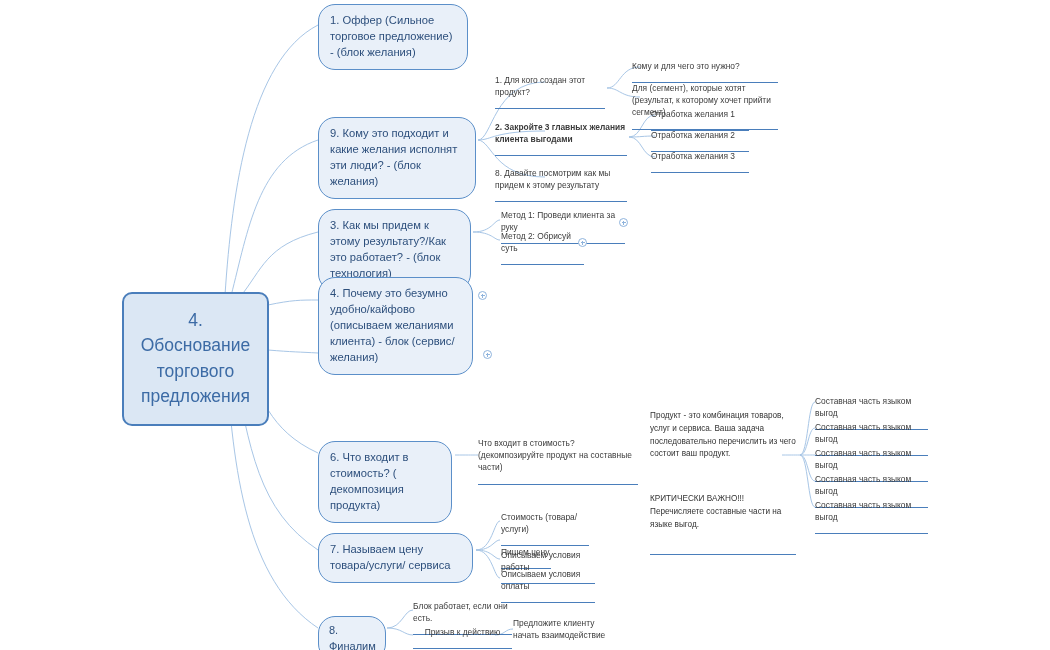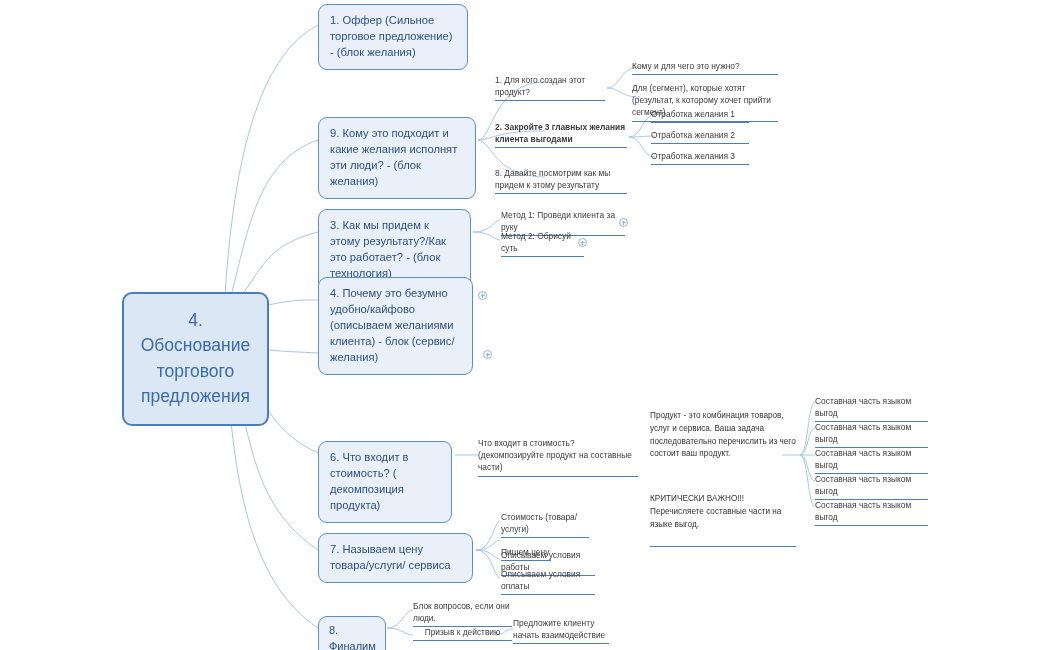--- a/index.html
+++ b/index.html
@@ -10,21 +10,21 @@
     overflow:hidden; position:relative;
   }
   #canvas { position:absolute; inset:0; width:1050px; height:650px; }
   svg.links { position:absolute; left:0; top:0; width:1050px; height:650px; pointer-events:none; }
 
   
   .node {
     position:absolute;
     background:#e9f0f9;
     border:1.6px solid #5b8fc9;
-    border-radius:9px;
+    border-radius:17px;
     color:#2d4f7c;
     padding:8px 11px;
     line-height:1.42;
   }
   .node.root {
     background:#dbe7f4;
     border:2.6px solid #4a7ebb;
     border-radius:10px;
     font-size:17.5px;
     color:#3c6ba5;
@@ -34,21 +34,21 @@
   }
   .node.branch { font-size:11.2px; }
   .node.small  { font-size:11px; padding:6px 10px; }
 
   
   .leaf {
     position:absolute;
     font-size:8.4px;
     color:#3b3b3b;
     line-height:1.45;
-    padding-bottom:2px;
+    padding-bottom:10px;
     border-bottom:1.8px solid #4a7ebb;
     white-space:pre-line;
   }
   .leaf.note {
     border-bottom:none;
     font-size:8.2px;
     color:#333;
     line-height:1.55;
   }
   .leaf.detail-wrap { border-bottom:1.8px solid #4a7ebb; }
@@ -189,19 +189,19 @@
 
   <div class="leaf" style="left:501px; top:511px; width:88px;">Стоимость (товара/услуги)</div>
   <div class="leaf" style="left:501px; top:546px; width:50px;">Пишем цену</div>
   <div class="leaf" style="left:501px; top:549px; width:94px;">Описываем условия работы</div>
   <div class="leaf" style="left:501px; top:568px; width:94px;">Описываем условия оплаты</div>
 
   <div class="node small" style="left:318px; top:616px; width:68px;">
     <span>8. Финалим</span>
   </div>
 
-  <div class="leaf" style="left:413px; top:600px; width:99px;">Блок вопросов, если они люди.</div>
+  <div class="leaf" style="left:413px; top:600px; width:99px;">Блок работает, если они есть.</div>
 
   <div class="leaf" style="left:413px; top:626px; width:99px;text-align:center;">Призыв к действию</div>
 
   <div class="leaf" style="left:513px; top:617px; width:96px;">Предложите клиенту начать взаимодействие</div>
 
 </div>
 
 </body></html>

